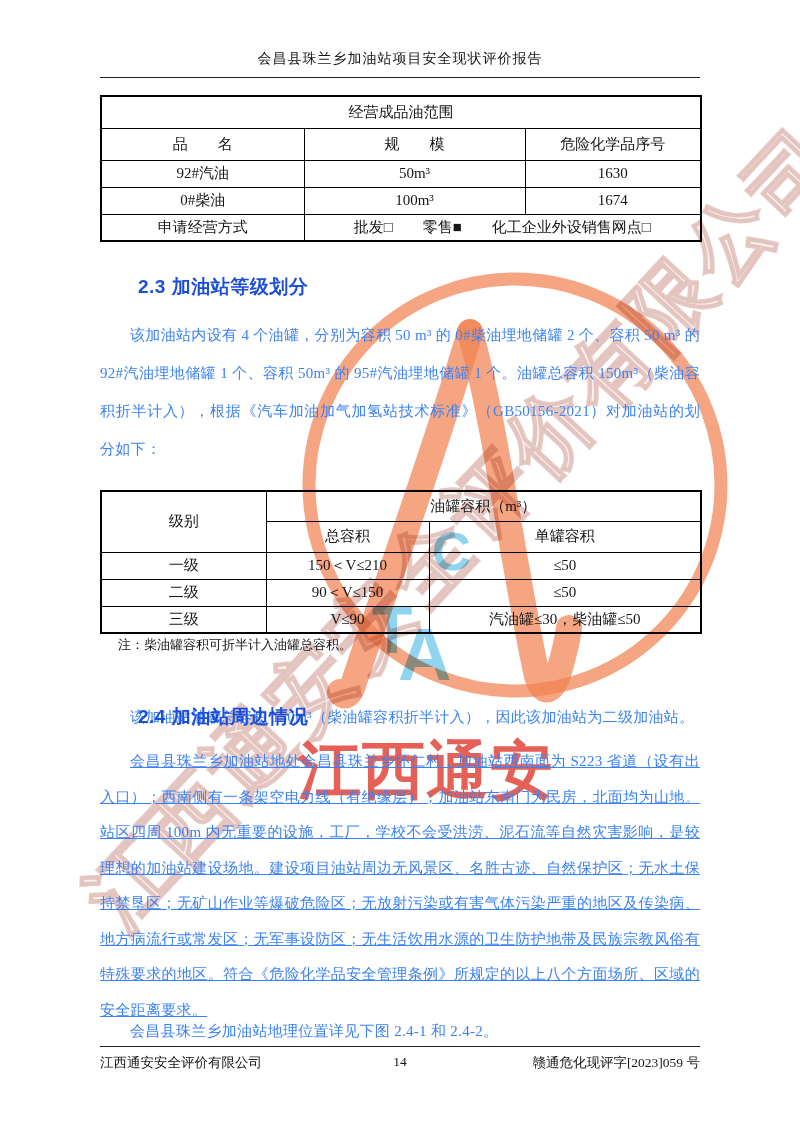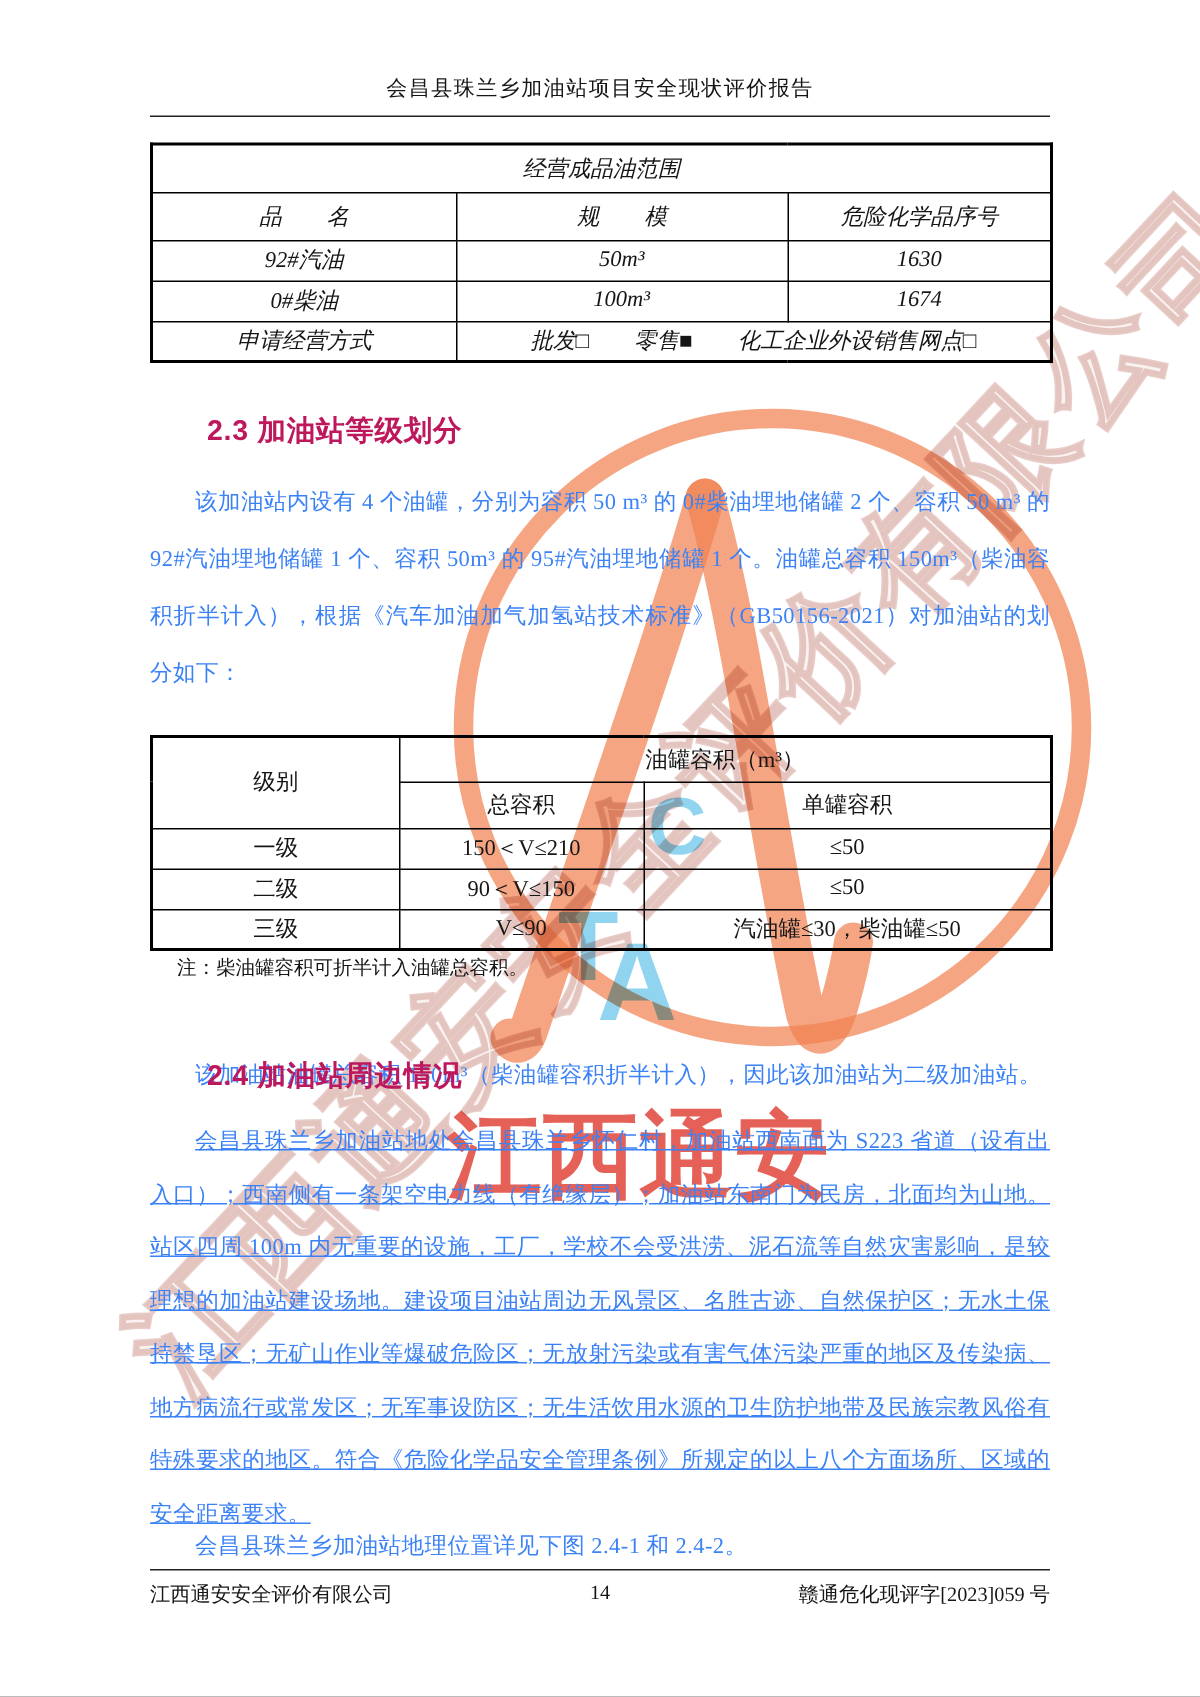--- a/index.html
+++ b/index.html
@@ -11,35 +11,35 @@
   }
   
   .doc-header {
     position:absolute; top:50px; left:100px; width:600px;
     text-align:center; font-size:14px; letter-spacing:1px;
     padding-bottom:9px; border-bottom:1.5px solid #222;
   }
   
   table { border-collapse:collapse; table-layout:fixed; }
   .t1 { position:absolute; top:95px; left:100px; width:600px; font-size:15px; }
-  .t1 td { border:1px solid #000; text-align:center; vertical-align:middle; padding:0 2px;font-style:italic; }
+  .t1 td { border:1px solid #000; text-align:center; vertical-align:middle; padding:0 2px; }
   .t1 { border:2px solid #000; }
   .t1 .rt { height:32px; }
   .t1 .rh { height:32px; }
   .t1 .rd { height:27px; }
   .t2 { position:absolute; top:490px; left:100px; width:600px; font-size:15px; }
   .t2 td { border:1px solid #000; text-align:center; vertical-align:middle; padding:0 16px; }
   .t2 { border:2px solid #000; }
   .t2 .rh1 { height:30px; }
   .t2 .rh2 { height:31px; }
   .t2 .rd  { height:27px; }
   
   .h2x {
     position:absolute; left:138px; font-size:19px; font-weight:bold;
-    font-family:"Liberation Sans","DejaVu Sans",sans-serif; color:#be185d;
+    font-family:"Liberation Sans","DejaVu Sans",sans-serif; color:#1d4ed8;
     letter-spacing:0.5px;
   }
   .h23 { top:274px; }
   .h24 { top:704px; }
   .para {
     position:absolute; left:100px; width:600px;
     font-size:15px; letter-spacing:0.3px; text-align:justify;
     text-indent:2em; color:#3b82f6;
   }
   .p23 { top:316px; line-height:38px; }

